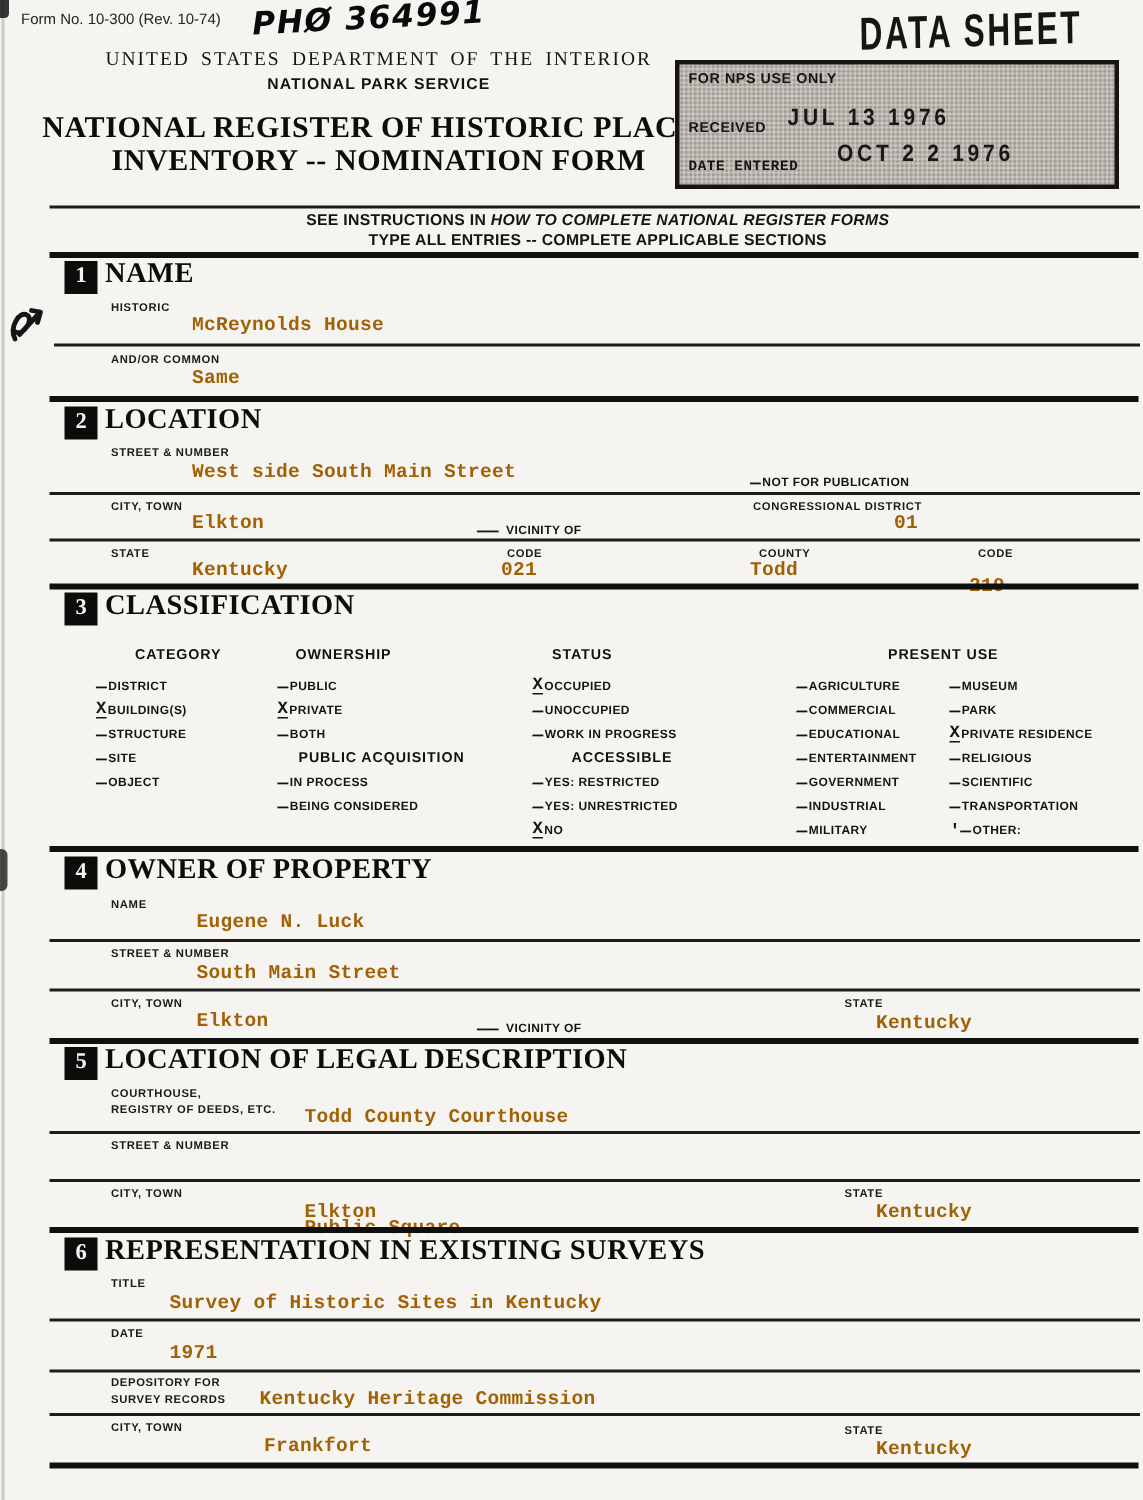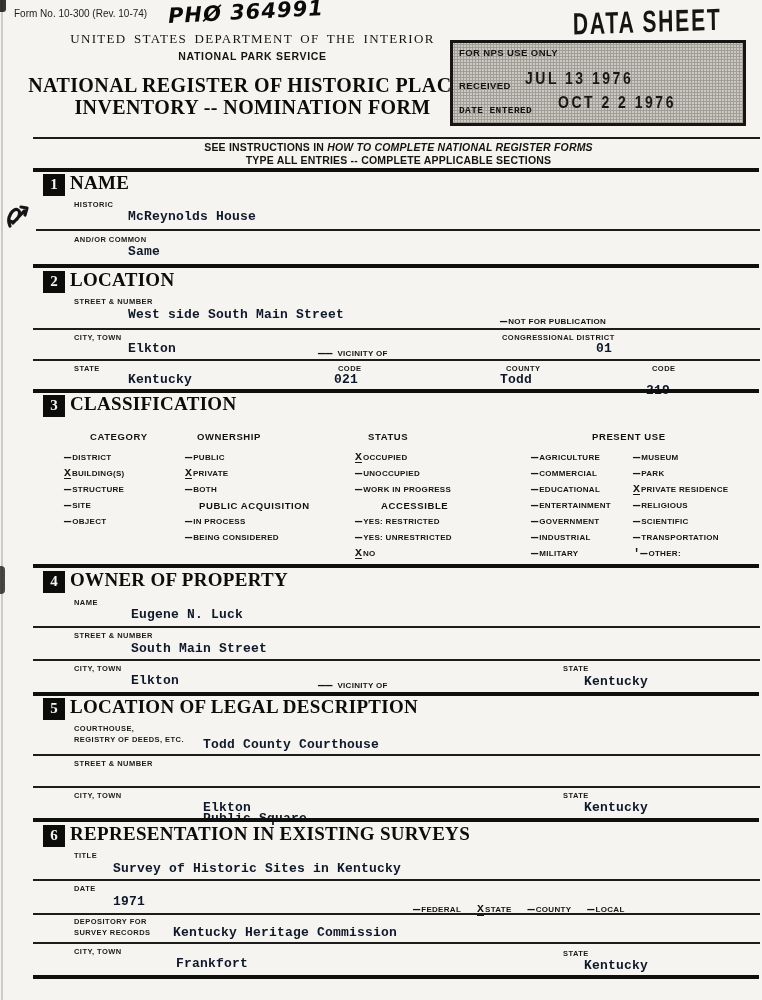--- a/index.html
+++ b/index.html
@@ -8,21 +8,21 @@
   
   .edge-line{position:absolute;left:1px;top:0;width:2px;height:100%;background:rgba(60,58,55,.22);}
   .edge-nub{position:absolute;left:0;top:0;width:6px;height:12px;background:rgba(20,20,20,.85);border-radius:0 0 3px 0;}
   .edge-blob{position:absolute;left:0;top:566px;width:5px;height:28px;background:rgba(30,30,30,.8);border-radius:0 4px 4px 0;}
   
   .line{position:absolute;left:33px;right:2px;height:2px;background:#1d1c1a;}
   .bar{position:absolute;left:33px;right:3px;height:4px;background:#0f0f0e;}
   
   .lbl{position:absolute;font:700 7.5px "Liberation Sans",sans-serif;letter-spacing:.45px;white-space:nowrap;color:#1b1a18;}
   
-  .typed{position:absolute;font:700 13px "Liberation Mono",monospace;letter-spacing:.2px;white-space:pre;color:#0f172a;}
+  .typed{position:absolute;font:700 13px "Liberation Mono",monospace;letter-spacing:.2px;white-space:pre;color:#a16207;}
   
   .sec{position:absolute;height:22px;}
   .sec .num{position:absolute;left:0;top:0;width:22px;height:22px;background:#0c0c0b;color:#f5f4f0;
             font:700 15px "Liberation Serif",serif;text-align:center;line-height:21px;}
   .sec .st{position:absolute;left:27px;top:-2px;font:700 19px "Liberation Serif",serif;letter-spacing:.3px;
            white-space:nowrap;color:#0c0c0b;}
   
   .formno{position:absolute;left:14px;top:8px;font:400 10px "Liberation Sans",sans-serif;color:#222;}
   .hand{position:absolute;left:168px;top:0px;font:700 21px "DejaVu Sans",sans-serif;font-style:italic;
         transform:rotate(-3deg);letter-spacing:1px;color:#0a0a0a;}
@@ -320,26 +320,20 @@
 
   <div class="sec" style="left:43px;top:825px;">
     <span class="num">6</span>
     <span class="st">REPRESENTATION IN EXISTING SURVEYS</span>
   </div>
   <div class="lbl" style="left:74px;top:851px;">TITLE</div>
   <div class="typed" style="left:113px;top:861px;">Survey of Historic Sites in Kentucky</div>
   <div class="line" style="top:879px;"></div>
   <div class="lbl" style="left:74px;top:884px;">DATE</div>
   <div class="typed" style="left:113px;top:894px;">1971</div>
-  <div class="levels" style="left:413px;top:898px;">
-    <span><span class="mk">—</span><span class="clabel">FEDERAL</span></span>
-    <span><span class="mk checked">X</span><span class="clabel">STATE</span></span>
-    <span><span class="mk">—</span><span class="clabel">COUNTY</span></span>
-    <span><span class="mk">—</span><span class="clabel">LOCAL</span></span>
-  </div>
   <div class="line" style="top:913px;"></div>
   <div class="lbl" style="left:74px;top:917px;">DEPOSITORY FOR</div>
   <div class="lbl" style="left:74px;top:928px;">SURVEY RECORDS</div>
   <div class="typed" style="left:173px;top:925px;">Kentucky Heritage Commission</div>
   <div class="line" style="top:942px;"></div>
   <div class="lbl" style="left:74px;top:947px;">CITY, TOWN</div>
   <div class="typed" style="left:176px;top:956px;">Frankfort</div>
   <div class="lbl" style="left:563px;top:949px;">STATE</div>
   <div class="typed" style="left:584px;top:958px;">Kentucky</div>
   <div class="bar" style="top:975px;"></div>

